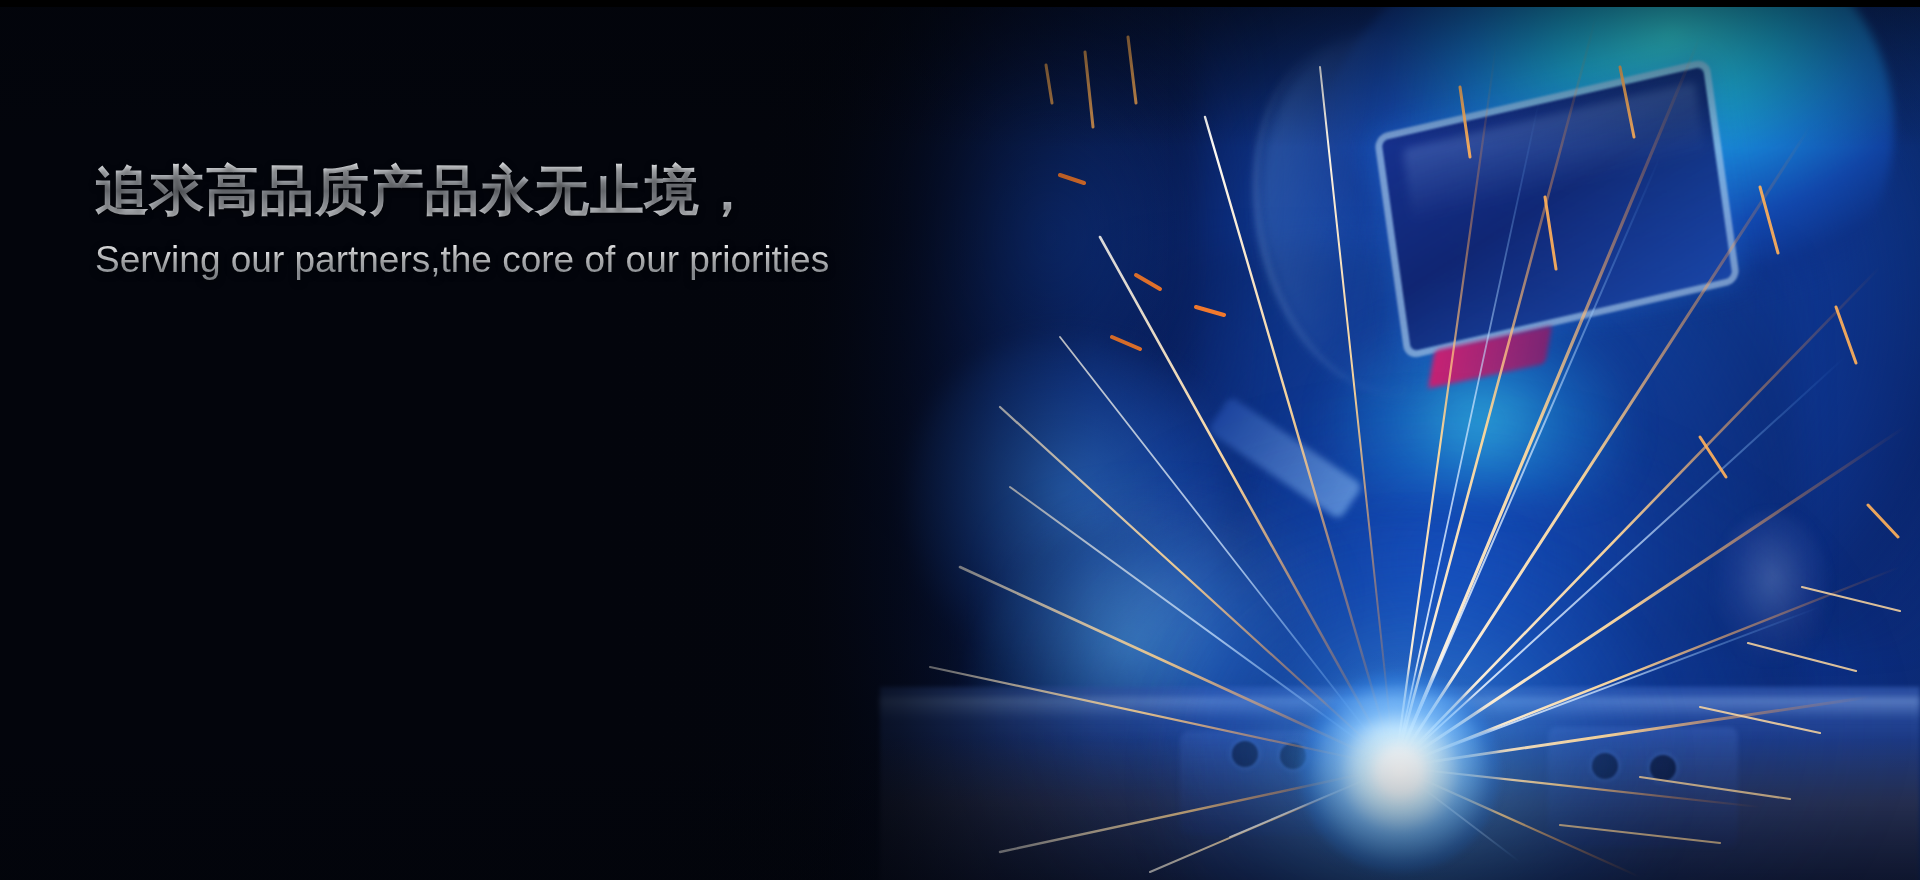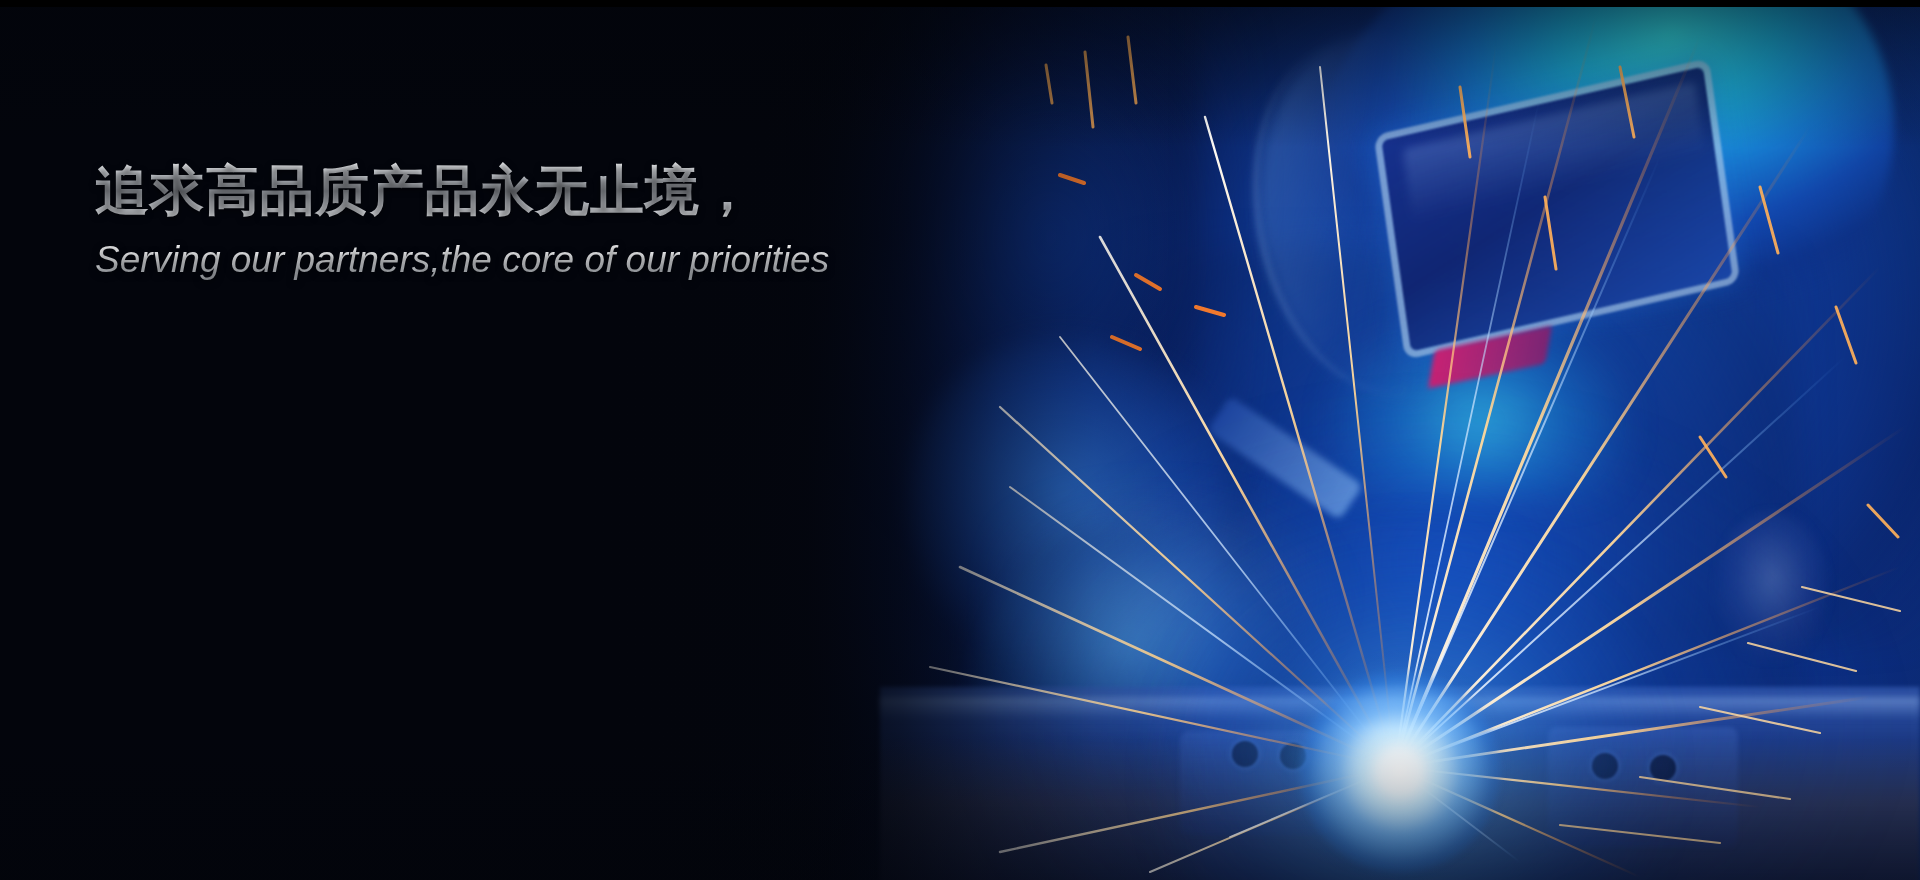--- a/index.html
+++ b/index.html
@@ -228,21 +228,21 @@
     white-space:nowrap;
     letter-spacing:0px;
     background:linear-gradient(180deg,#ffffff 0%,#f0f1f3 40%,#b4b8bd 72%,#8f9399 100%);
     -webkit-background-clip:text;
     background-clip:text;
     color:transparent;
     -webkit-text-fill-color:transparent;
     text-shadow:0 2px 7px rgba(0,0,0,.60);
   }
   .sub-1{margin-top:22px;}
-  .sub-2{margin-top:2px;font-style:italic;}
+  .sub-2{margin-top:2px;}
 </style>
 </head>
 <body>
 
 <div class="banner">
 
   <div class="scene">
 
     <div class="scene-layer base-wash"></div>
 

